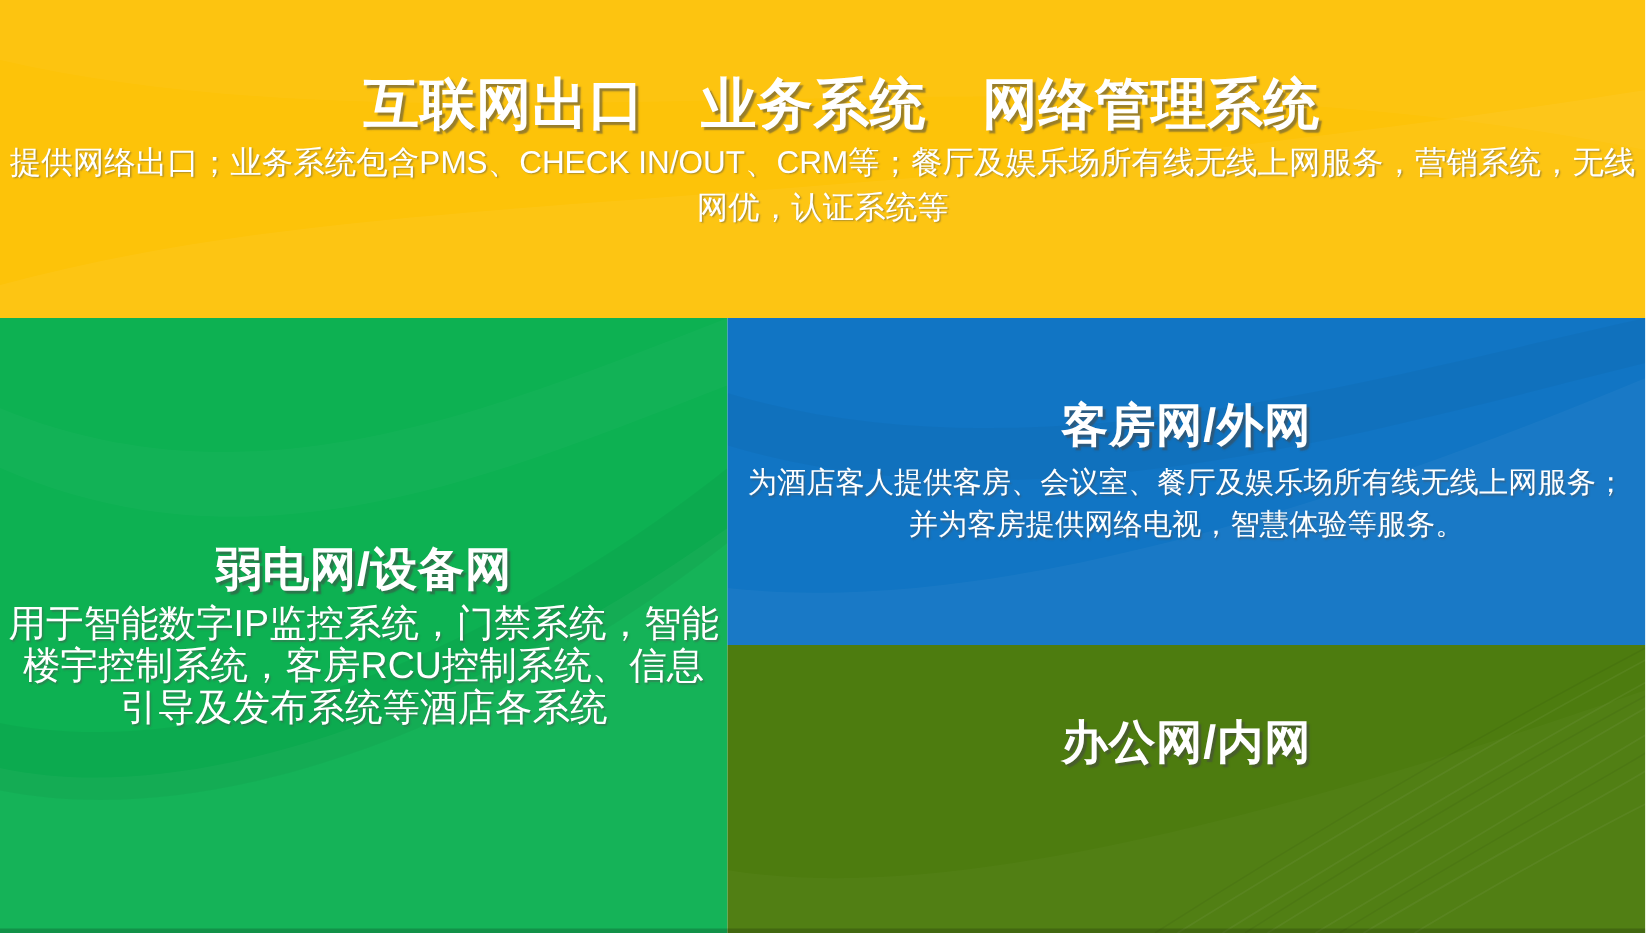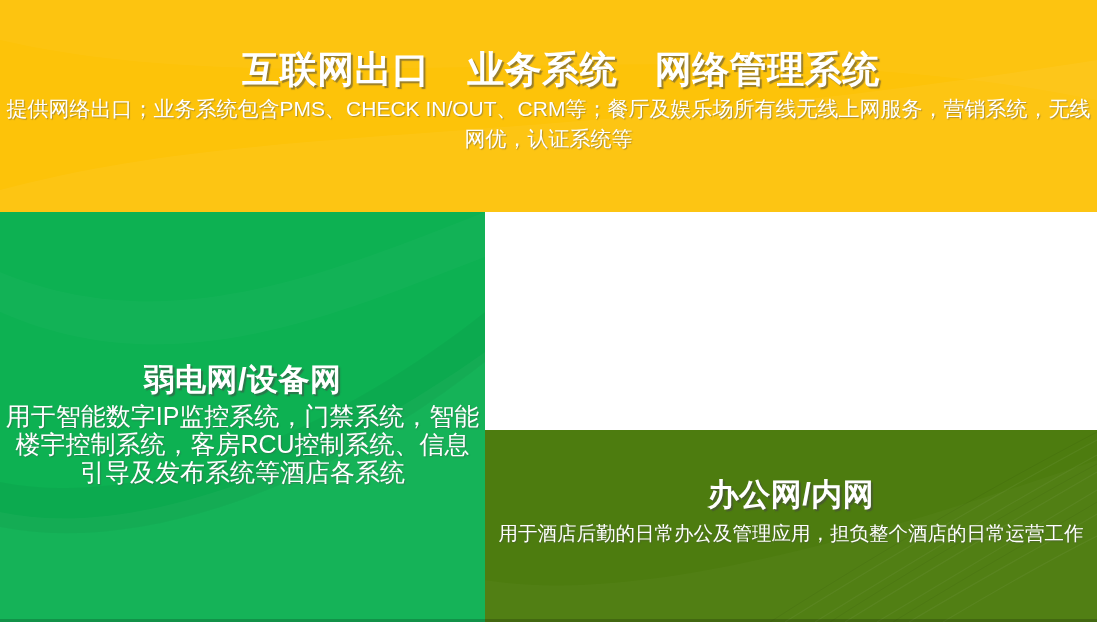--- a/index.html
+++ b/index.html
@@ -180,38 +180,47 @@
       <path d="M0,300 C140,330 330,250 485,140 L485,410 L0,410 Z" fill="rgba(255,255,255,0.035)"></path>
       <path d="M0,270 C150,300 340,215 485,100 L485,150 C340,265 150,345 0,315 Z" fill="rgba(0,0,0,0.035)"></path>
       <path d="M0,60 C170,130 330,60 485,0 L485,45 C330,105 170,175 0,100 Z" fill="rgba(255,255,255,0.025)"></path>
     </svg>
     <div class="content">
       <div class="heading">弱电网/设备网</div>
       <div class="body-text">用于智能数字IP监控系统，门禁系统，智能楼宇控制系统，客房RCU控制系统、信息引导及发布系统等酒店各系统</div>
     </div>
   </div>
 
+  <div class="panel" id="panel-guestnet">
+    <svg class="swoosh" viewBox="0 0 612 218" preserveAspectRatio="none">
+      <path d="M0,180 C180,200 420,120 612,40 L612,218 L0,218 Z" fill="rgba(255,255,255,0.035)"></path>
+      <path d="M0,50 C200,110 430,40 612,0 L612,30 C430,75 200,145 0,85 Z" fill="rgba(0,0,0,0.03)"></path>
+    </svg>
+    <div class="content">
+      <div class="heading">客房网/外网</div>
+      <div class="body-text">为酒店客人提供客房、会议室、餐厅及娱乐场所有线无线上网服务；并为客房提供网络电视，智慧体验等服务。</div>
+    </div>
+  </div>
 
   <div class="panel" id="panel-officenet">
     <svg class="swoosh" viewBox="0 0 612 192" preserveAspectRatio="none">
       <g stroke="rgba(255,255,255,0.05)" fill="none" stroke-width="1.2">
         <path d="M300,192 C400,130 500,70 612,10"></path>
         <path d="M330,192 C430,130 530,70 612,25"></path>
         <path d="M360,192 C460,130 560,72 612,42"></path>
         <path d="M392,192 C492,132 580,80 612,60"></path>
         <path d="M424,192 C520,135 595,95 612,84"></path>
         <path d="M458,192 C545,140 604,110 612,106"></path>
       </g>
       <g stroke="rgba(0,0,0,0.055)" fill="none" stroke-width="1">
         <path d="M285,192 C385,128 490,66 612,2"></path>
         <path d="M345,192 C445,128 545,70 612,34"></path>
         <path d="M408,192 C505,132 590,86 612,72"></path>
       </g>
       <path d="M0,150 C150,175 380,110 612,30 L612,192 L0,192 Z" fill="rgba(255,255,255,0.022)"></path>
     </svg>
     <div class="content">
       <div class="heading">办公网/内网</div>
-      <div class="body-text">用于酒店后勤的日常办公及管理应用，担负整个酒店的日常运营工作</div>
     </div>
   </div>
 
   <div id="bottom-edge"></div>
 </div>
 
 </body></html>

